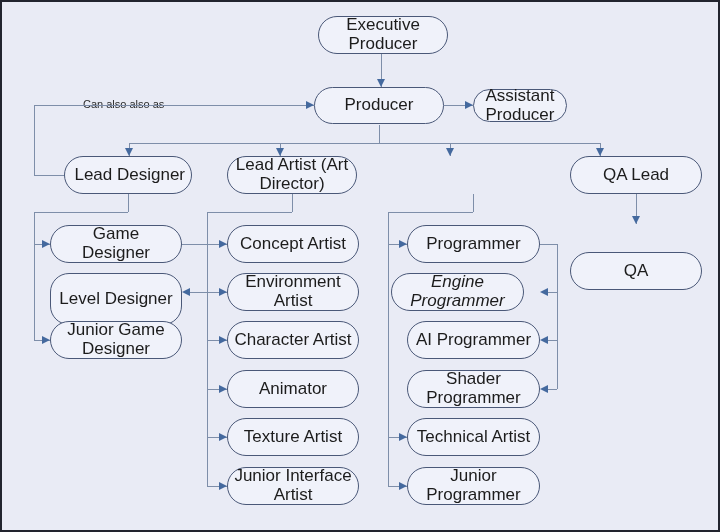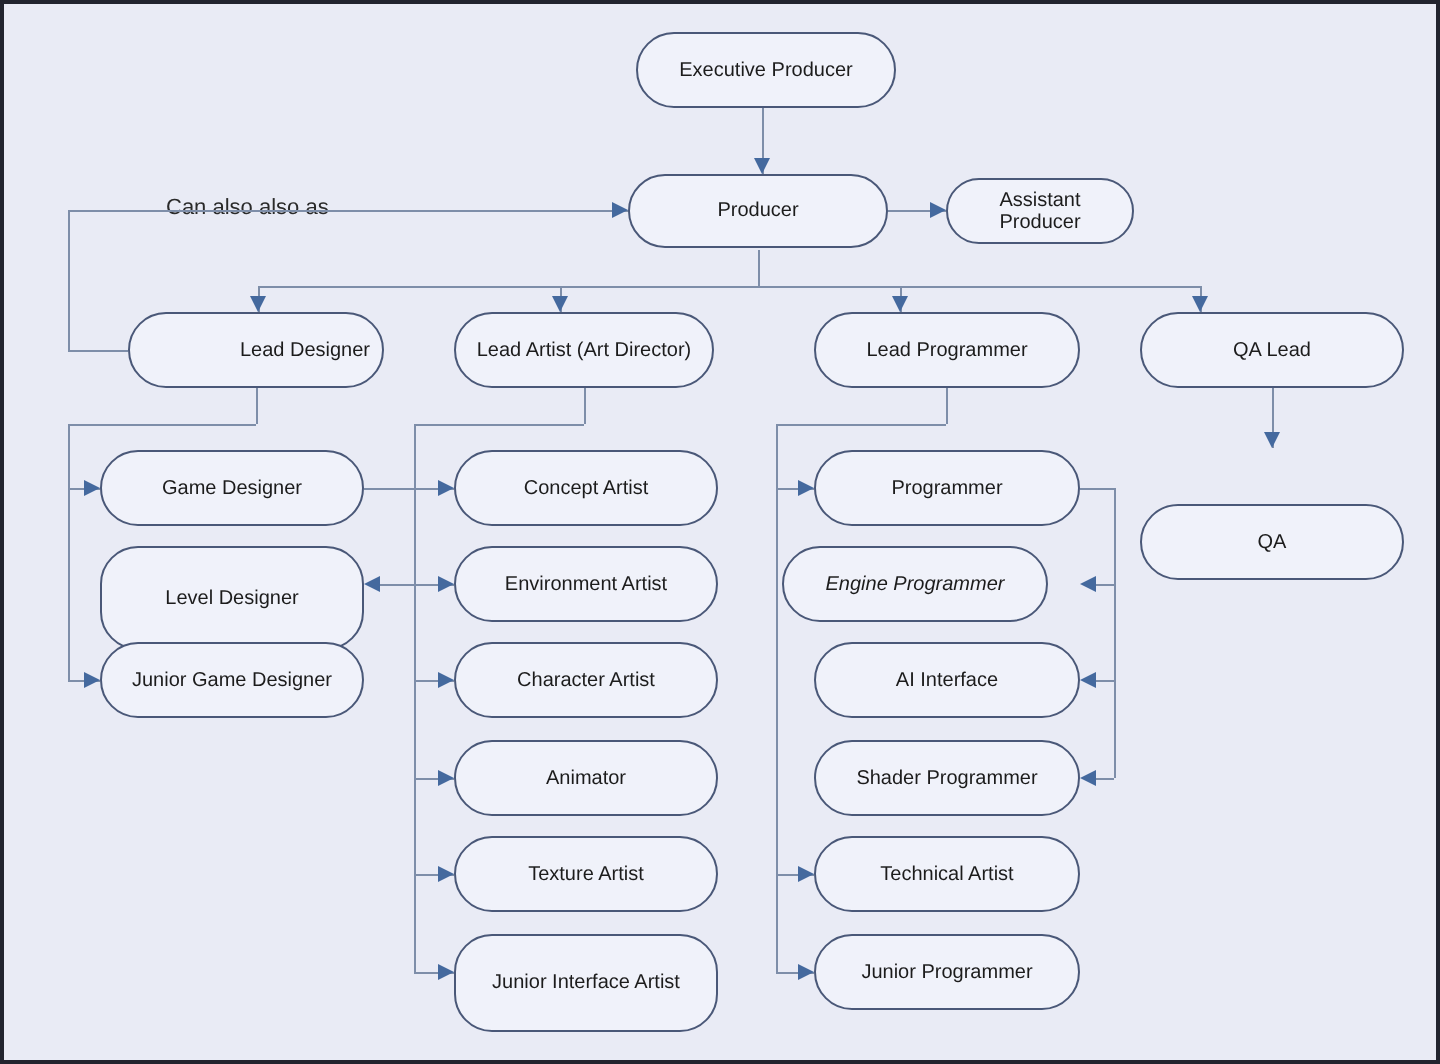--- a/index.html
+++ b/index.html
@@ -13,21 +13,21 @@
     font-family:"Liberation Sans", sans-serif;
   }
   .node{
     position:absolute;
     box-sizing:border-box;
     background:#f0f2fa;
     border:1px solid #4a5878;
     border-radius:19px;
     display:flex;align-items:center;justify-content:center;
     text-align:center;
-    font-size:10px;color:#1c1c1c;
+    font-size:17px;color:#1c1c1c;
     line-height:1.1;
     padding:0 6px;
   }
   .line{position:absolute;background:#7e8ea9;}
   .line.h{height:1px;}
   .line.v{width:1px;}
   .arrow{position:absolute;width:0;height:0;}
   .arrow.down{border-left:4px solid transparent;border-right:4px solid transparent;border-top:8px solid #44699e;}
   .arrow.right{border-top:4px solid transparent;border-bottom:4px solid transparent;border-left:8px solid #44699e;}
   .arrow.left{border-top:4px solid transparent;border-bottom:4px solid transparent;border-right:8px solid #44699e;}
@@ -115,23 +115,20 @@
     </div>
     <div class="node" style="left: 471px; top: 87px; width: 94px; height: 33px;">
       <span>Assistant Producer</span>
     </div>
     <div class="node" style="left: 62px; top: 154px; width: 128px; height: 38px; justify-content: flex-end;">
       <span>Lead Designer</span>
     </div>
     <div class="node" style="left: 225px; top: 154px; width: 130px; height: 38px;">
       <span>Lead Artist (Art Director)</span>
     </div>
-    <div class="node" style="left: 405px; top: 154px; width: 133px; height: 38px;">
-      <span>Lead Programmer</span>
-    </div>
     <div class="node" style="left: 568px; top: 154px; width: 132px; height: 38px;">
       <span>QA Lead</span>
     </div>
     <div class="node" style="left: 48px; top: 223px; width: 132px; height: 38px;">
       <span>Game Designer</span>
     </div>
     <div class="node" style="left: 48px; top: 271px; width: 132px; height: 52px;">
       <span>Level Designer</span>
     </div>
     <div class="node" style="left: 48px; top: 319px; width: 132px; height: 38px;">
@@ -145,31 +142,31 @@
     </div>
     <div class="node" style="left: 225px; top: 319px; width: 132px; height: 38px;">
       <span>Character Artist</span>
     </div>
     <div class="node" style="left: 225px; top: 368px; width: 132px; height: 38px;">
       <span>Animator</span>
     </div>
     <div class="node" style="left: 225px; top: 416px; width: 132px; height: 38px;">
       <span>Texture Artist</span>
     </div>
-    <div class="node" style="left: 225px; top: 465px; width: 132px; height: 49px;">
+    <div class="node" style="left: 225px; top: 465px; width: 132px; height: 38px;">
       <span>Junior Interface Artist</span>
     </div>
     <div class="node" style="left: 405px; top: 223px; width: 133px; height: 38px;">
       <span>Programmer</span>
     </div>
     <div class="node" style="left: 389px; top: 271px; width: 133px; height: 38px; font-style: italic;">
       <span>Engine Programmer</span>
     </div>
     <div class="node" style="left: 405px; top: 319px; width: 133px; height: 38px;">
-      <span>AI Interface</span>
+      <span>AI Programmer</span>
     </div>
     <div class="node" style="left: 405px; top: 368px; width: 133px; height: 38px;">
       <span>Shader Programmer</span>
     </div>
     <div class="node" style="left: 405px; top: 416px; width: 133px; height: 38px;">
       <span>Technical Artist</span>
     </div>
     <div class="node" style="left: 405px; top: 465px; width: 133px; height: 38px;">
       <span>Junior Programmer</span>
     </div>

